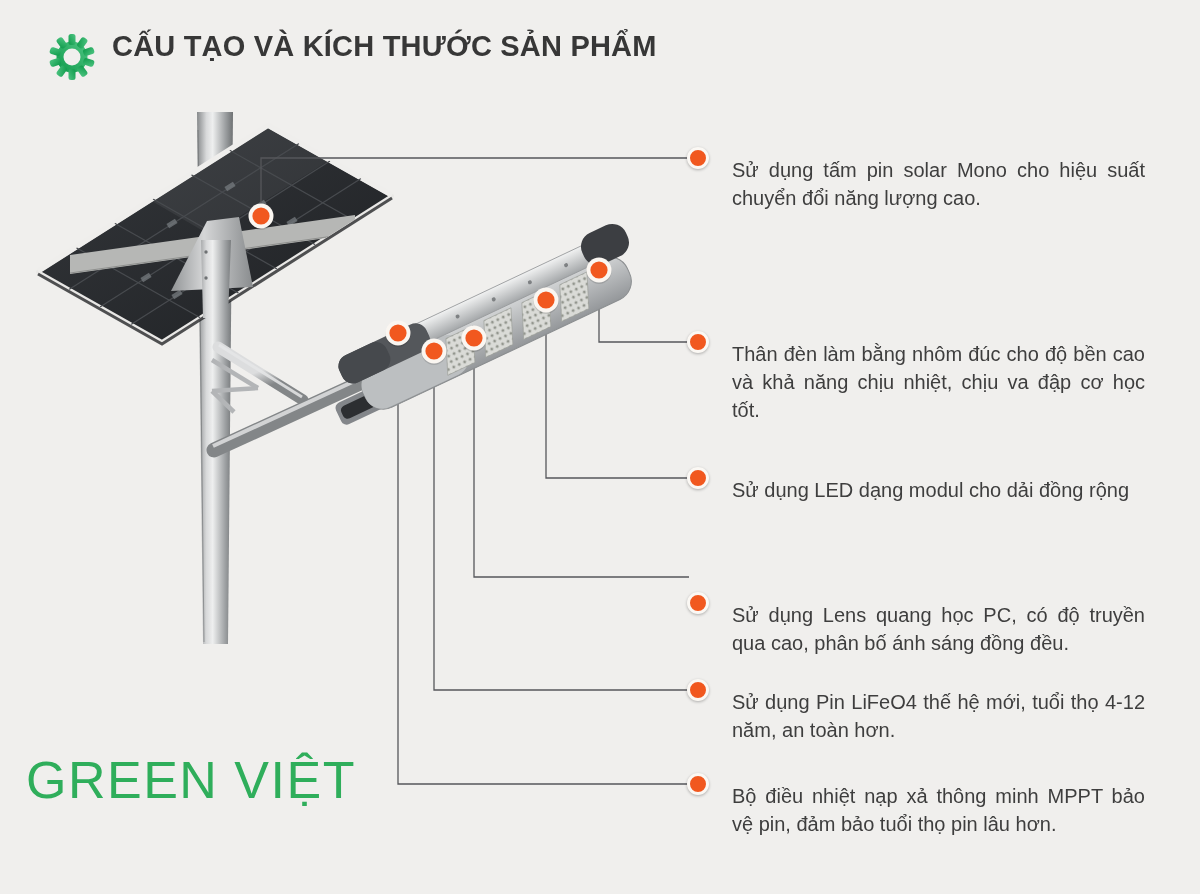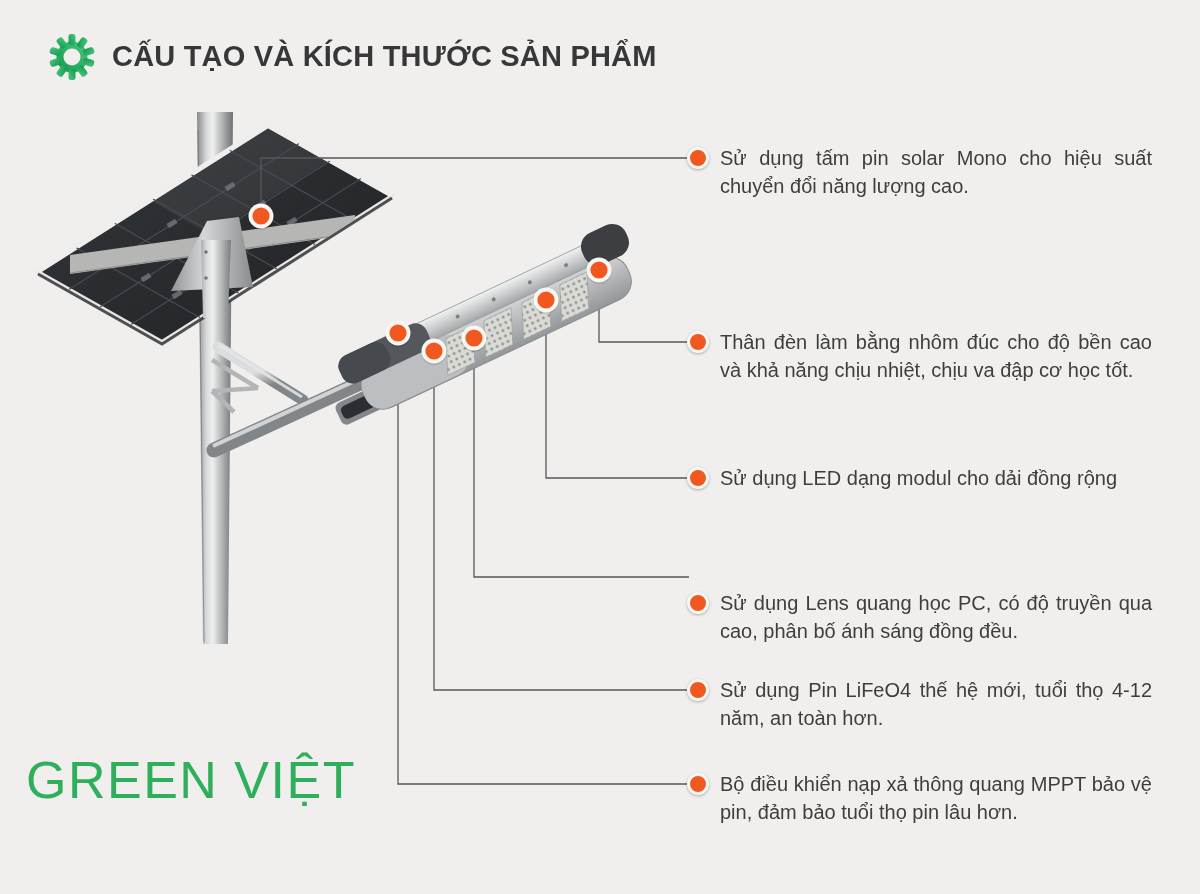--- a/index.html
+++ b/index.html
@@ -4,37 +4,37 @@
 <style>
   html,body{margin:0;padding:0;}
   body{
     width:1200px;height:894px;position:relative;overflow:hidden;
     background:#f0efed;
     font-family:"Liberation Sans", sans-serif;
   }
   .illustration{position:absolute;left:0;top:0;z-index:0;}
   .header{
     position:absolute;left:46px;top:30px;z-index:2;
-    display:flex;align-items:center;gap:14px;
+    display:flex;gap:14px;
   }
   .page-title{
     margin:0;font-size:29px;font-weight:800;color:#373737;
     letter-spacing:.2px;white-space:nowrap;
   }
   .callout{
     position:absolute;left:687px;z-index:2;
     display:flex;align-items:flex-start;gap:11px;width:470px;
   }
   .callout .dot{
     flex:0 0 auto;width:16px;height:16px;border-radius:50%;
     background:#f1581f;border:3px solid #fbf8f4;margin-top:3px;
     box-shadow:0 1px 3px rgba(0,0,0,.28);
   }
   .callout p{
-    margin:0;width:432px;font-size:20px;line-height:28px;color:#3e3e3e;
+    margin:12px;width:432px;font-size:20px;line-height:28px;color:#3e3e3e;
     text-align:justify;
   }
   .callout.single p{text-align:left;}
   .brand{
     position:absolute;left:26px;top:750px;z-index:2;
     font-size:52px;letter-spacing:1.5px;color:#2fae5b;white-space:nowrap;
   }
 </style>
 </head>
 <body>
@@ -242,16 +242,16 @@
 <div class="callout" style="top:589px">
   <span class="dot"></span>
   <p>Sử dụng Lens quang học PC, có độ truyền qua cao, phân bố ánh sáng đồng đều.</p>
 </div>
 <div class="callout" style="top:676px">
   <span class="dot"></span>
   <p>Sử dụng Pin LiFeO4 thế hệ mới, tuổi thọ 4-12 năm, an toàn hơn.</p>
 </div>
 <div class="callout" style="top:770px">
   <span class="dot"></span>
-  <p>Bộ điều khiển nạp xả thông quang MPPT bảo vệ pin, đảm bảo tuổi thọ pin lâu hơn.</p>
+  <p>Bộ điều nhiệt nạp xả thông minh MPPT bảo vệ pin, đảm bảo tuổi thọ pin lâu hơn.</p>
 </div>
 
 <div class="brand">GREEN VIỆT</div>
 
 </body></html>

